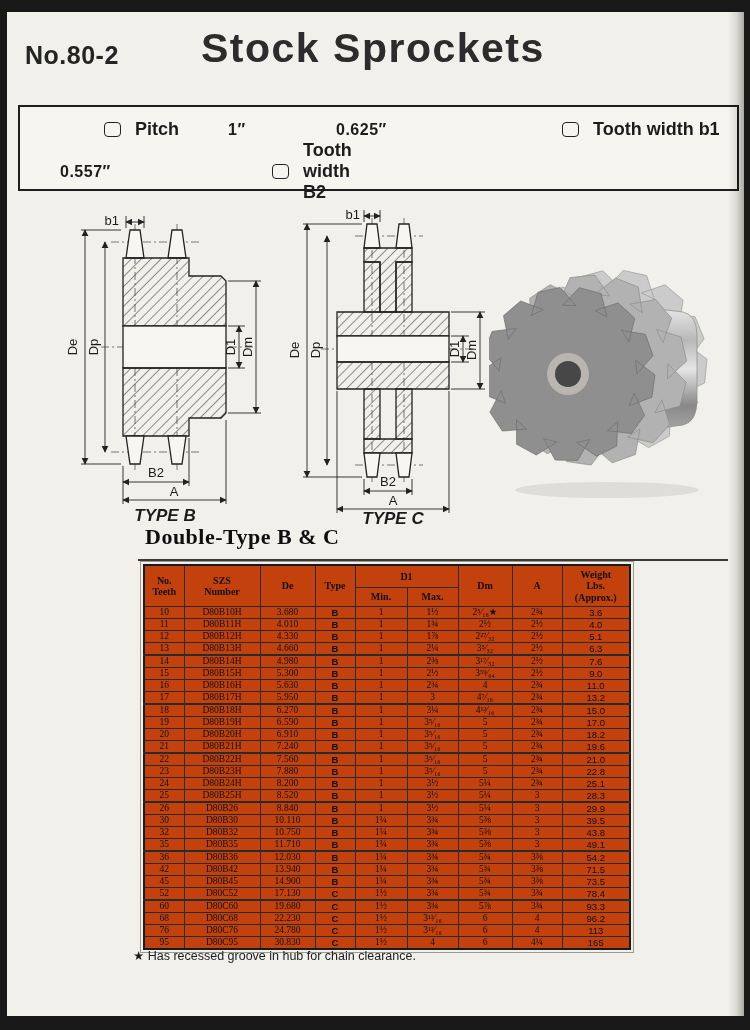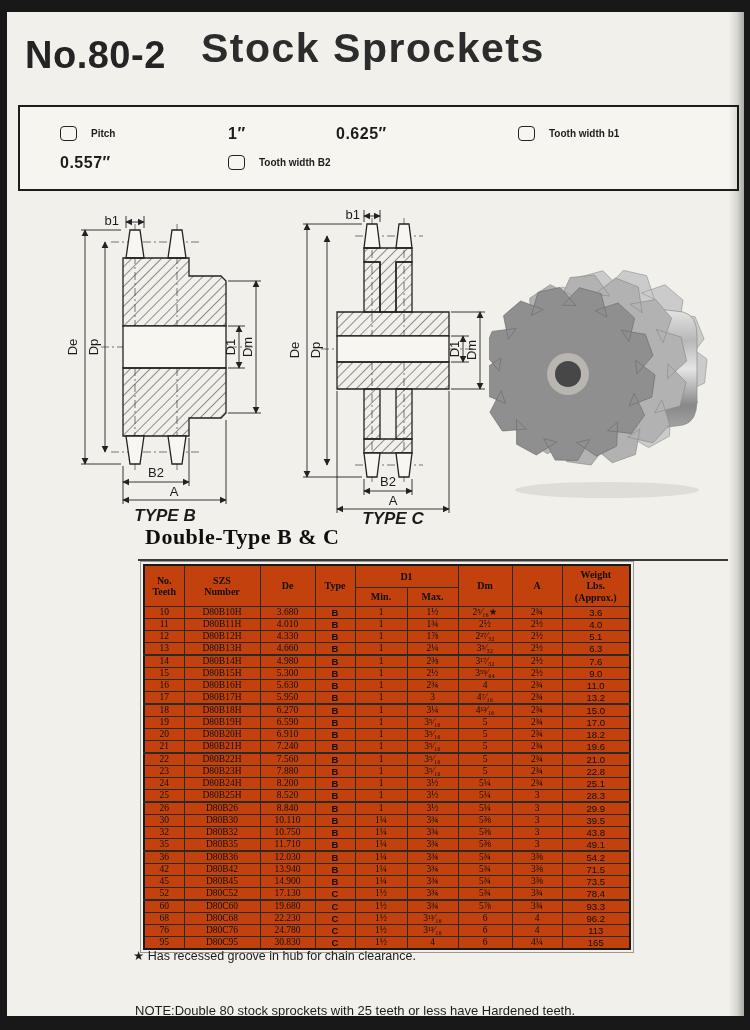--- a/index.html
+++ b/index.html
@@ -13,35 +13,35 @@
   .page {
     position:absolute; left:7px; top:12px; width:737px; height:1004px;
     background:#f2f0ea;
   }
   .edge-right {
     position:absolute; right:0; top:0; width:16px; height:100%;
     background:linear-gradient(90deg, rgba(0,0,0,0) 0%, rgba(0,0,0,0.10) 55%, rgba(0,0,0,0.30) 100%);
     pointer-events:none;
   }
   .cat-no {
-    position:absolute; left:18px; top:22px;
-    font-size:38px; font-weight:bold; color:#242424; letter-spacing:0.5px;text-align:center;
+    position:absolute; left:18px; top:29px;
+    font-size:25px; font-weight:bold; color:#242424; letter-spacing:0.5px;text-align:center;
   }
   .main-title {
     position:absolute; left:194px; top:13px;
     font-size:41px; font-weight:bold; color:#2c2c2c; letter-spacing:1.5px;
   }
   .spec-box {
     position:absolute; left:11px; top:93px; width:677px; height:58px;
     border:2px solid #1d1d1d; background:#f7f5f0;
     display:grid; grid-template-columns:168px 108px 182px auto;
     grid-auto-rows:1fr; align-items:center;
     padding:12px 0 12px 40px;
   }
-  .spec-label { display:flex; align-items:center; gap:14px; font-weight:bold; font-size:10px; }
+  .spec-label { display:flex; align-items:center; gap:14px; font-weight:bold; font-size:18px;margin-left:44px; }
   .cb {
     display:inline-block; width:15px; height:13px; flex:0 0 15px;
     border:1.7px solid #222; border-radius:4px; background:transparent;
   }
   .spec-value { font-weight:bold; font-size:16px; letter-spacing:0.5px; }
   .diagram-b { position:absolute; left:36px;  top:196px; }
   .diagram-c { position:absolute; left:266px; top:192px; }
   .photo     { position:absolute; left:482px; top:240px; }
   .tbl-title {
     position:absolute; left:138px; top:512px;
@@ -578,16 +578,15 @@
           <td>1½</td>
           <td>4</td>
           <td>6</td>
           <td>4¼</td>
           <td class="c-weight">165</td>
         </tr>
       </tbody>
   </table>
 
   <div class="note-star">★ Has recessed groove in hub for chain clearance.</div>
-  <div class="note-note">NOTE:Double 80 stock sprockets with 25 teeth or less have Hardened teeth.</div>
 
   <div class="edge-right"></div>
 </div>
 
 </body></html>

